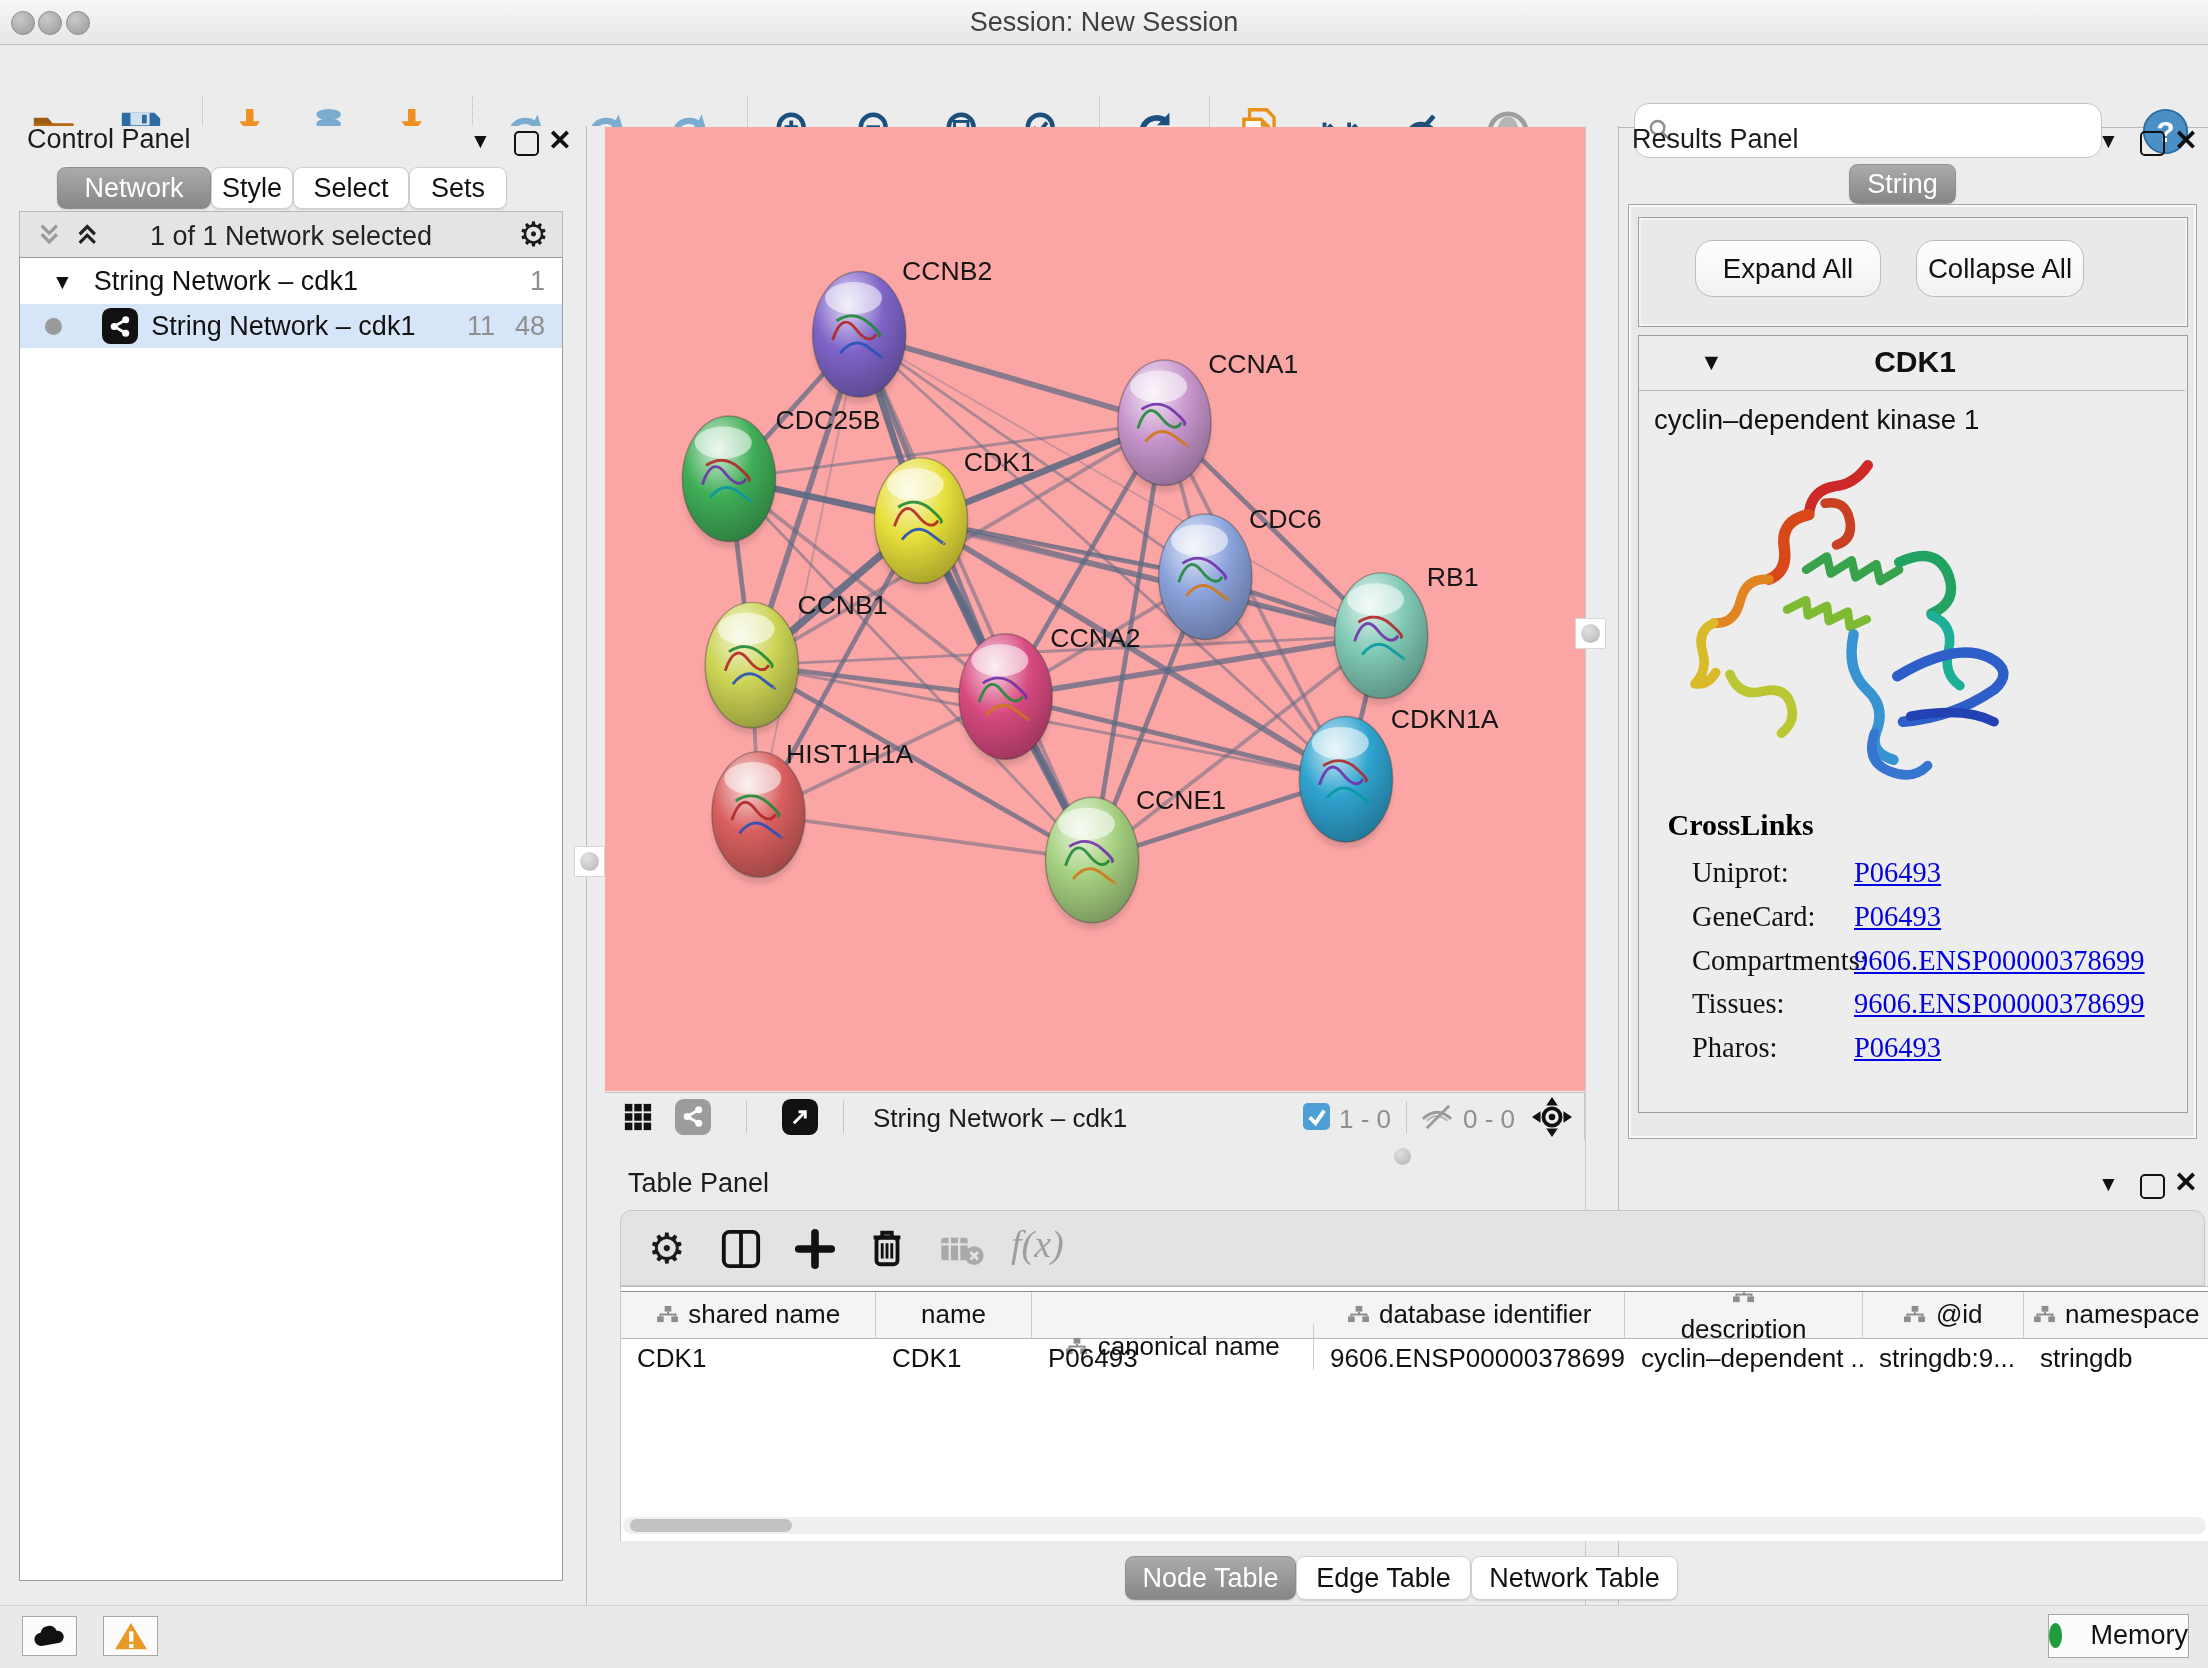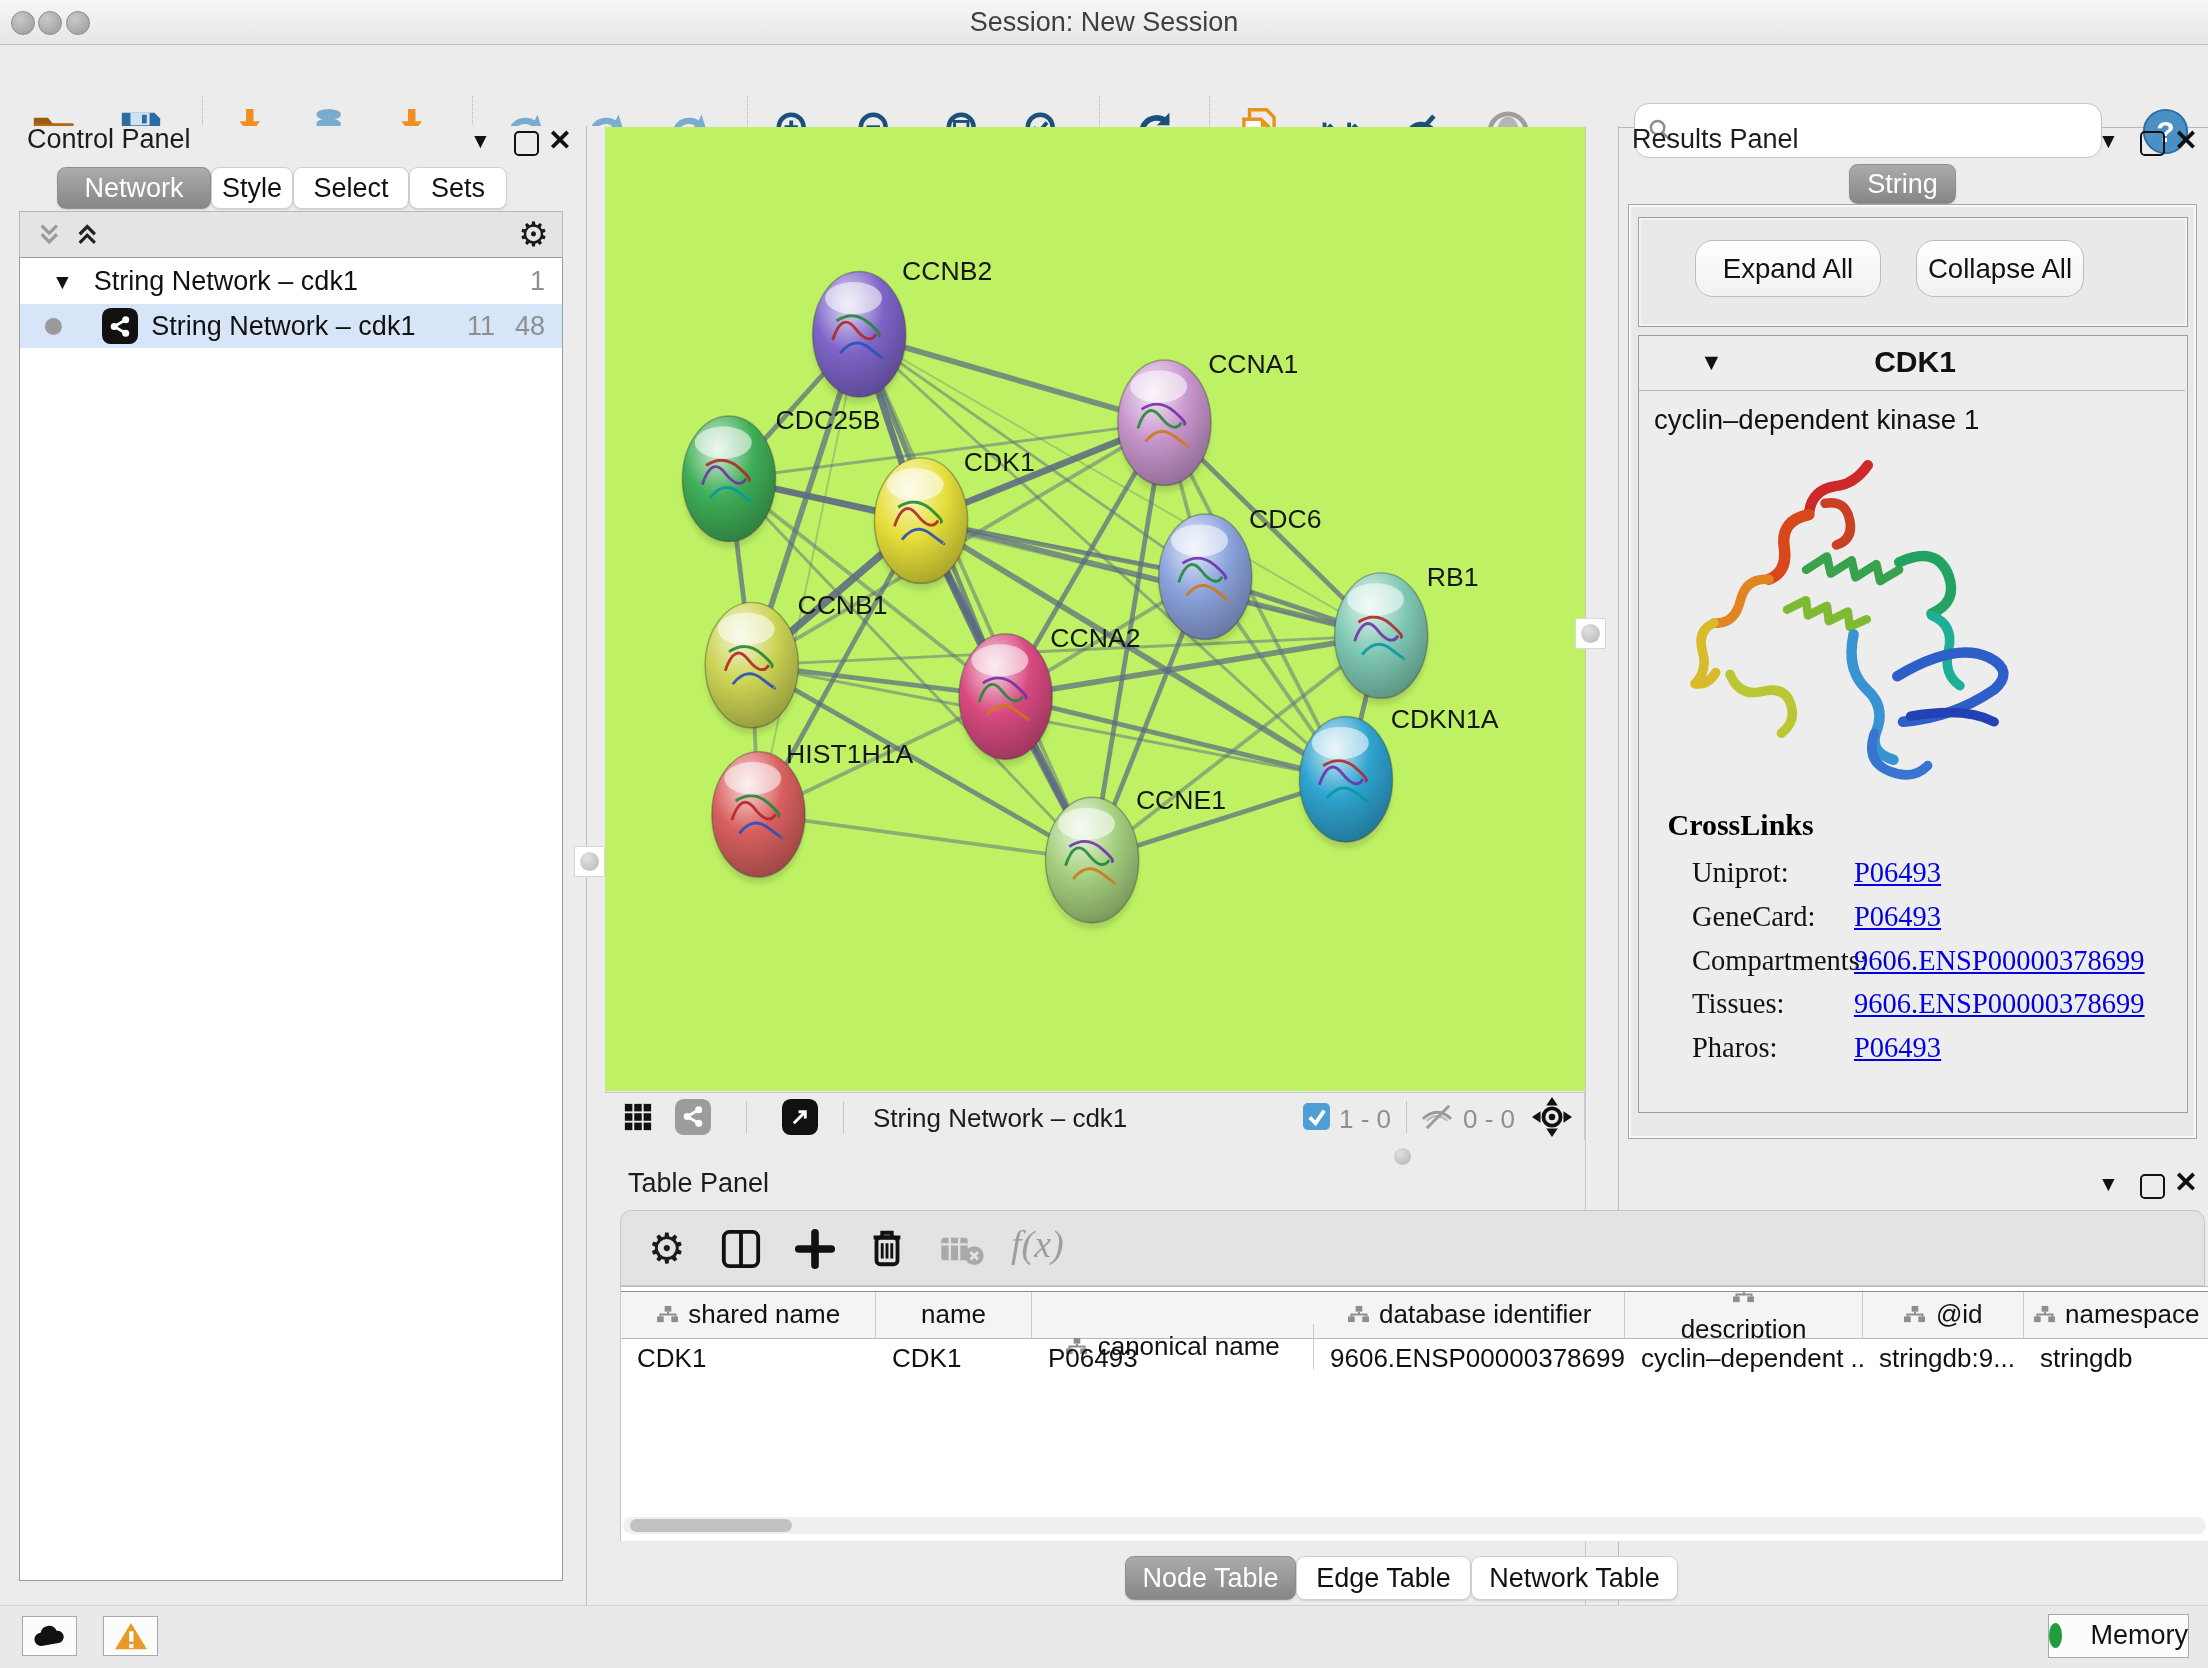--- a/index.html
+++ b/index.html
@@ -24,21 +24,21 @@
   .tab{position:absolute;height:42px;border:1px solid #cfcfcf;background:#ffffff;border-radius:8.6px;font-size:27px;color:#111;display:flex;align-items:center;justify-content:center;box-sizing:border-box;cursor:pointer;box-shadow:0 1px 1.9px rgba(0,0,0,0.12);}
   .tab.active{background:linear-gradient(#ababab,#868686);color:#ffffff;border-color:#8f8f8f;}
   
   .ctrl-border{position:absolute;left:0;top:126px;width:587px;height:1479px;background:#ececec;border-right:1px solid #bdbdbd;box-sizing:border-box;}
   .tree-box{position:absolute;left:19px;top:257px;width:544px;height:1324px;background:#ffffff;border:1.9px solid #9b9b9b;box-sizing:border-box;}
   .tree-row{position:absolute;left:0;width:100%;height:44px;display:flex;align-items:center;font-size:27px;color:#111;box-sizing:border-box;}
   .tree-row.selected{background:#d7e5f8;}
   .tree-num{color:#8f8f8f;font-size:27px;position:absolute;}
   .share-badge{width:36px;height:36px;border-radius:8.6px;display:flex;align-items:center;justify-content:center;}
   
-  .net-canvas{position:absolute;left:605px;top:127px;width:980px;height:964px;background:#bef264;border-right:1px solid #c9c9c9;}
+  .net-canvas{position:absolute;left:605px;top:127px;width:980px;height:964px;background:#fca5a5;border-right:1px solid #c9c9c9;}
   .splitter-v{position:absolute;background:#ececec;}
   .handle-sq{position:absolute;width:28.5px;height:28.5px;background:#ffffff;border:1px solid #d8d8d8;display:flex;align-items:center;justify-content:center;}
   .handle-dot{width:19px;height:19px;border-radius:50%;background:radial-gradient(circle at 35% 30%,#e2e2e2,#b5b5b5);}
   .net-status{position:absolute;left:605px;top:1092px;width:980px;height:48px;background:#ececec;border-top:1px solid #c4c4c4;border-right:1px solid #c9c9c9;box-sizing:border-box;}
   .ns-sep{position:absolute;top:7.6px;height:32px;width:0;border-left:1px solid #c6c6c6;}
   .gray-txt{color:#8f8f8f;font-size:26px;}
   
   .res-outer{position:absolute;left:1628px;top:204px;width:569px;height:935px;background:#e9e9e9;border:1.9px solid #a6a6a6;box-shadow:inset 0 0 0 1.9px #f8f8f8;box-sizing:border-box;}
   .res-btnbox{position:absolute;left:1638px;top:217px;width:550px;height:110px;border:1.9px solid #9e9e9e;box-shadow:inset 0 0 0 1.9px #f4f4f4;box-sizing:border-box;}
   .res-entry{position:absolute;left:1638px;top:335px;width:550px;height:778px;border:1.9px solid #9e9e9e;background:#ededed;box-sizing:border-box;}
@@ -268,20 +268,21 @@
   <span class="abs" style="left:15px;top:7.6px">
     <svg width="28.5" height="28.5" viewBox="0 0 30 30">
         <path d="M7 6 l8 8 8 -8 M7 15 l8 8 8 -8" fill="none" stroke="#9a9a9a" stroke-width="3.4"></path>
       </svg>
   </span>
   <span class="abs" style="left:53px;top:7.6px">
     <svg width="28.5" height="28.5" viewBox="0 0 30 30">
         <path d="M7 24 l8 -8 8 8 M7 15 l8 -8 8 8" fill="none" stroke="#222" stroke-width="3.4"></path>
       </svg>
   </span>
+  <span class="abs" style="left:0;right:0;text-align:center;top:8.6px;font-size:27px;color:#222">1 of 1 Network selected</span>
   <span class="abs" style="right:13.3px;top:1.9px;font-size:34px;color:#1a1a1a">⚙</span>
 </div>
 
 <div class="tree-box">
   <div class="tree-row" style="top:1.9px">
     <span style="margin-left:32px;font-size:21px;color:#111">▼</span>
     <span style="margin-left:21px">String Network – cdk1</span>
     <span class="tree-num" style="right:17px">1</span>
   </div>
   <div class="tree-row selected" style="top:46px">

